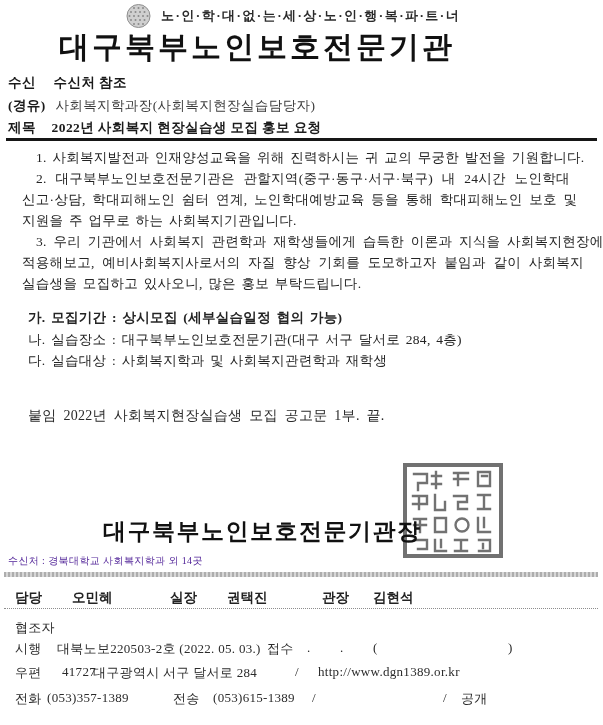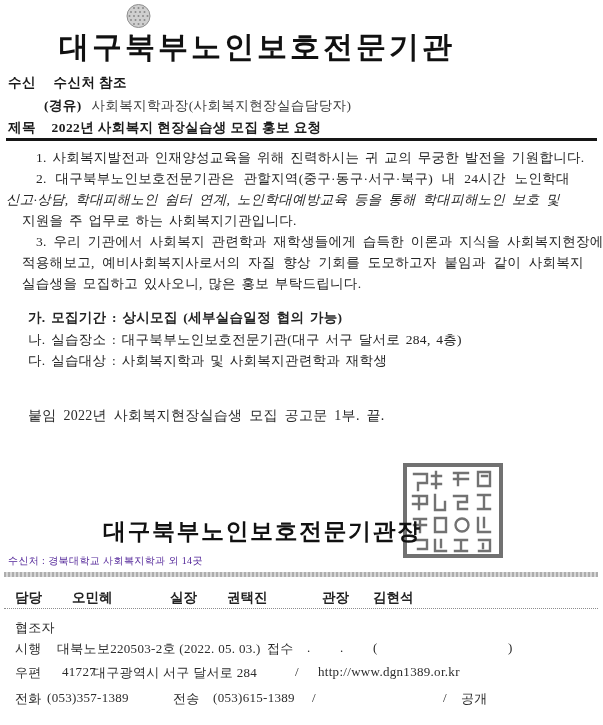--- a/index.html
+++ b/index.html
@@ -17,33 +17,33 @@
   
   .slogan-row { top: 3px; left: 125px; height: 26px; display: flex; align-items: center; }
   .logo { width: 27px; height: 26px; margin-right: 9px; }
   .slogan { font-size: 13px; font-weight: bold; letter-spacing: 1.5px; color: #2a2a2a; }
   .org-title { top: 27px; left: 0; width: 514px; text-align: center;
                font-size: 30px; font-weight: bold; letter-spacing: 3px; color: #111; }
 
   
   .row-label { font-weight: bold; color: #1a1a1a; }
   .to-row   { top: 74px; }
-  .via-row  { top: 97px; margin-left: 36px; }
+  .via-row  { top: 97px; }
   .subj-row { top: 119px; }
   .fs14 { font-size: 13.5px; letter-spacing: 0.4px; }
   .via-val { color: #3d3d3d; font-weight: normal; }
   .subj-val { font-weight: bold; }
 
   .rule-solid { top: 138px; left: 6px; width: 591px; border-top: 3px solid #161616; }
 
   
   .body-line { font-size: 13.5px; letter-spacing: 0.3px; color: #242424; word-spacing: 2px; }
   .bl0 { top: 149px; left: 36px; }
   .bl1 { top: 170px; left: 36px; word-spacing: 5px; text-align: center; }
-  .bl2 { top: 191px; left: 6px; word-spacing: 3px; font-style: italic; }
+  .bl2 { top: 191px; left: 22px; word-spacing: 3px; }
   .bl3 { top: 212px; left: 22px; }
   .bl4 { top: 233px; left: 36px; word-spacing: 3px; }
   .bl5 { top: 254px; left: 22px; word-spacing: 4px; }
   .bl6 { top: 275px; left: 22px; }
 
   .li0 { top: 309px; left: 28px; font-weight: bold; }
   .li1 { top: 331px; left: 28px; }
   .li2 { top: 352px; left: 28px; }
 
   .attach { top: 407px; left: 28px; font-size: 14px; letter-spacing: 0.3px; color: #2a2a2a; word-spacing: 3px; }
@@ -91,20 +91,21 @@
           <circle cx="22.5" cy="13" r="1"></circle>
         <circle cx="6" cy="17" r="1"></circle>
           <circle cx="10.5" cy="17" r="1"></circle>
           <circle cx="15" cy="17" r="1"></circle>
           <circle cx="19.5" cy="17" r="1"></circle>
         <circle cx="9" cy="21" r="1"></circle>
           <circle cx="13.5" cy="21" r="1"></circle>
           <circle cx="18" cy="21" r="1"></circle>
       </g>
     </svg>
+    <span class="slogan">노·인·학·대·없·는·세·상·노·인·행·복·파·트·너</span>
   </div>
   <div class="abs org-title">대구북부노인보호전문기관</div>
 
   <div class="abs fs14 to-row" style="left:8px">
     <span class="row-label">수신</span>
     <span class="row-label" style="margin-left:14px">수신처 참조</span>
   </div>
   <div class="abs fs14 via-row" style="left:8px">
     <span class="row-label">(경유)</span>
     <span class="via-val" style="margin-left:6px">사회복지학과장(사회복지현장실습담당자)</span>

